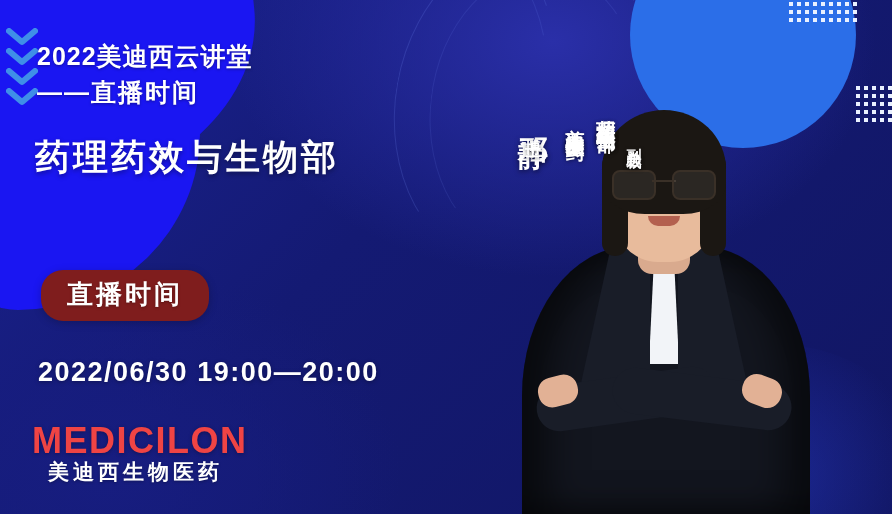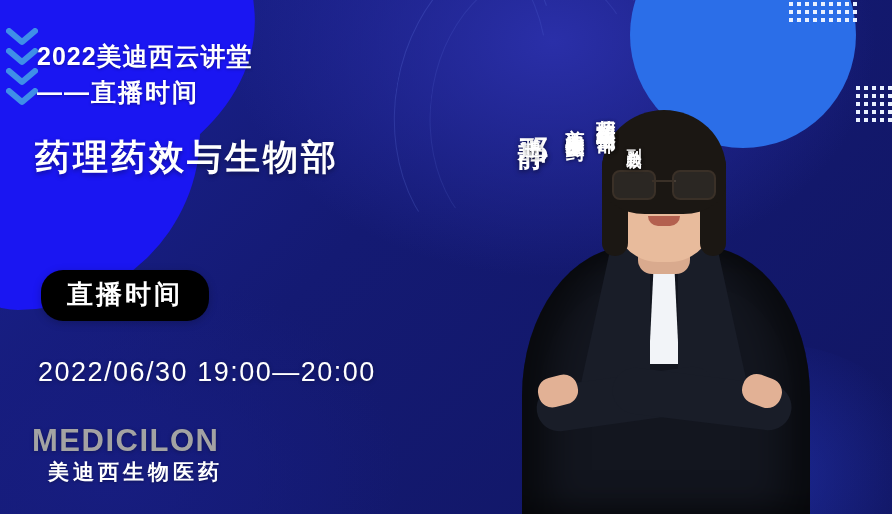--- a/index.html
+++ b/index.html
@@ -130,50 +130,50 @@
     line-height: 65px;
     letter-spacing: 3px;
     text-shadow: 0 2px 5px rgba(0,0,0,0.4);
     white-space: nowrap;
   }
 
   .pill {
     position: absolute;
     left: 41px;
     top: 270px;
-    background: #000000;
+    background: #7f1d1d;
     color: #ffffff;
     font-size: 26px;
     font-weight: bold;
     letter-spacing: 3px;
     padding: 7px 26px 9px 26px;
     border-radius: 22px;
     text-shadow: 0 1px 3px rgba(0,0,0,0.3);
     box-shadow: 0 2px 8px rgba(0,0,0,0.22);
   }
 
   .datetime {
     position: absolute;
     left: 38px;
     top: 357px;
     color: #ffffff;
     font-size: 27px;
-    font-weight: normal;
+    font-weight: bold;
     letter-spacing: 1.5px;
     text-shadow: 0 1px 4px rgba(0,0,0,0.35);
   }
 
   .logo {
     position: absolute;
     left: 32px;
     top: 424px;
   }
   .logo-main {
-    color: #a3a3a3;
-    font-size: 31px;
+    color: #ef4444;
+    font-size: 36px;
     font-weight: bold;
     letter-spacing: 1.5px;
     line-height: 34px;
     text-shadow: 0 1px 4px rgba(0,0,0,0.3);
   }
   .logo-sub {
     color: #ffffff;
     font-size: 21px;
     font-weight: bold;
     letter-spacing: 4px;

